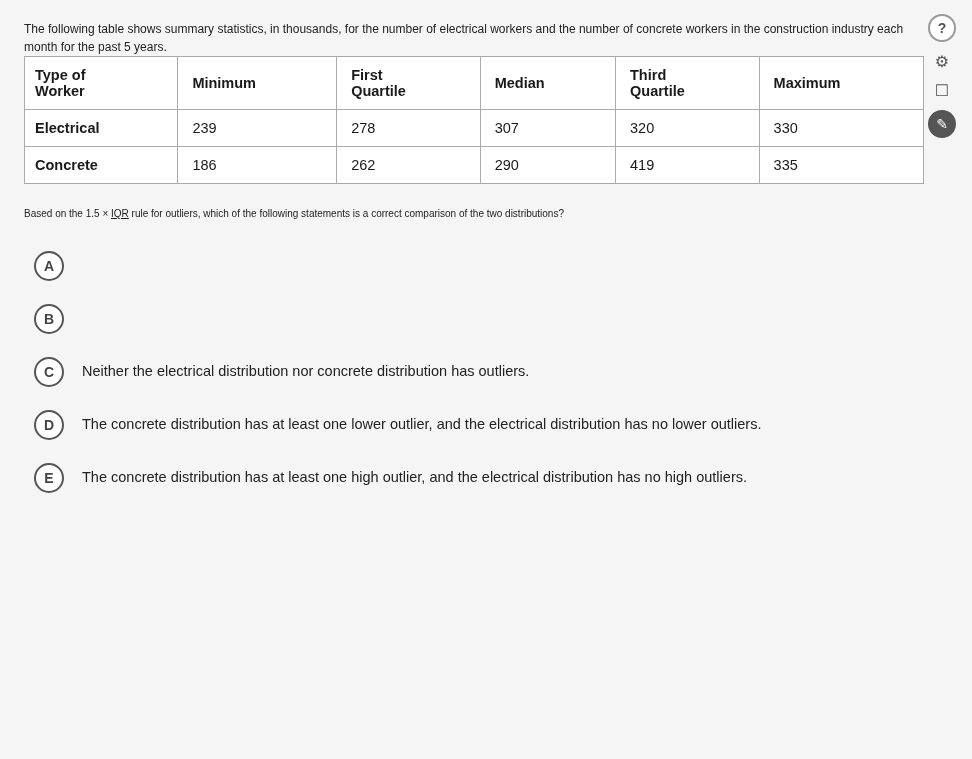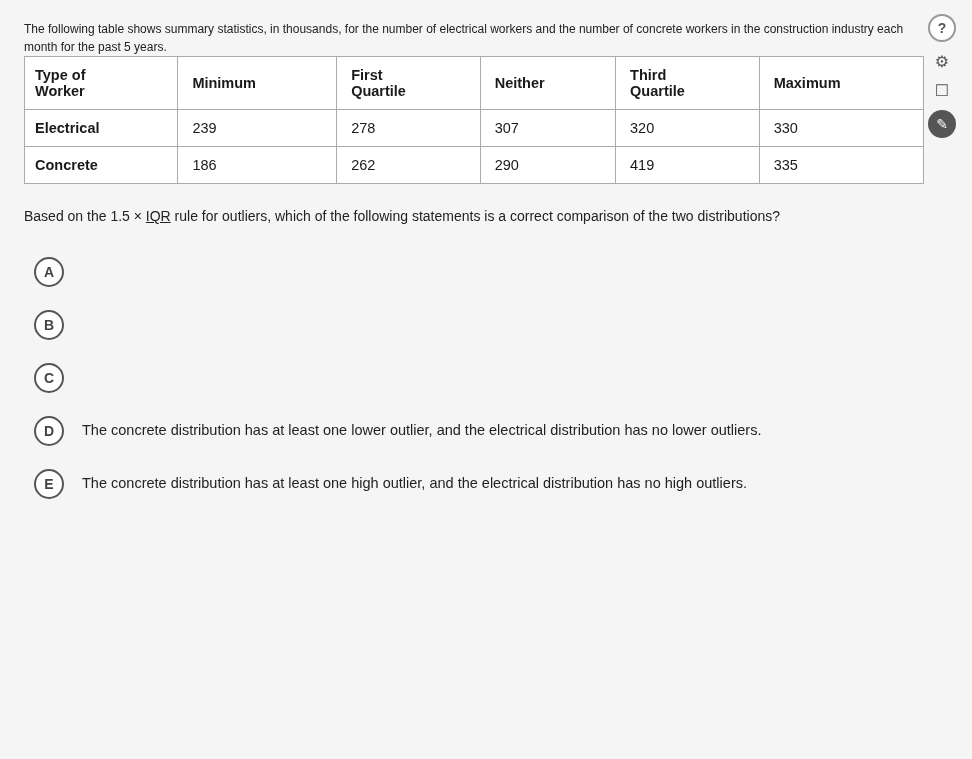--- a/index.html
+++ b/index.html
@@ -95,21 +95,21 @@
       padding-left: 10px;
     }
     .stats-table td.type-col {
       text-align: left;
       font-weight: bold;
       padding-left: 10px;
     }
 
     
     .question-text {
-      font-size: 14px;
+      font-size: 10px;
       line-height: 1.55;
       margin-bottom: 28px;
       max-width: 900px;
       color: #222;
     }
     .question-text .iqr {
       text-decoration: underline;
     }
 
     
@@ -159,21 +159,21 @@
 </div>
 
 <p class="intro-text">The following table shows summary statistics, in thousands, for the number of electrical workers and the number of concrete workers in the construction industry each month for the past 5 years.</p>
 
 <table class="stats-table">
   <thead>
     <tr>
       <th class="type-col">Type of<br>Worker</th>
       <th>Minimum</th>
       <th>First<br>Quartile</th>
-      <th>Neither</th>
+      <th>Median</th>
       <th>Third<br>Quartile</th>
       <th>Maximum</th>
     </tr>
   </thead>
   <tbody id="table-body">
   <tr>
       <td class="type-col">Electrical</td>
       <td>239</td>
       <td>278</td>
       <td>307</td>
@@ -197,20 +197,21 @@
 
 <div class="options" id="options-container">
 <div class="option-row">
       <div class="option-circle">A</div>
     </div>
     <div class="option-row">
       <div class="option-circle">B</div>
     </div>
     <div class="option-row">
       <div class="option-circle">C</div>
+      <div class="option-text">Neither the electrical distribution nor concrete distribution has outliers.</div>
     </div>
     <div class="option-row">
       <div class="option-circle">D</div>
       <div class="option-text">The concrete distribution has at least one lower outlier, and the electrical distribution has no lower outliers.</div>
     </div>
     <div class="option-row">
       <div class="option-circle">E</div>
       <div class="option-text">The concrete distribution has at least one high outlier, and the electrical distribution has no high outliers.</div>
     </div>
   </div>

